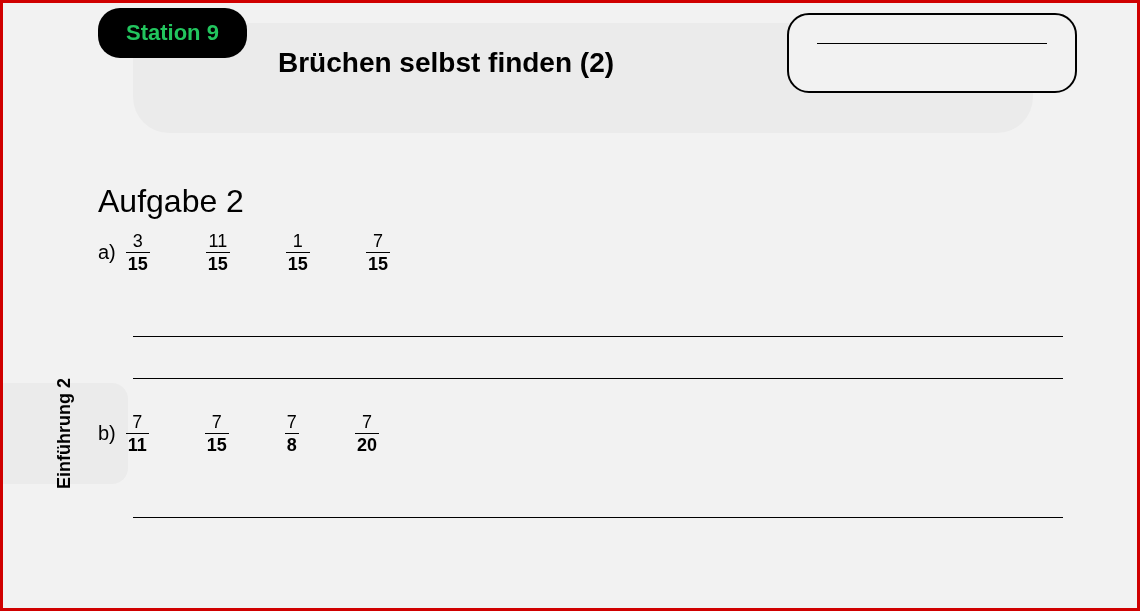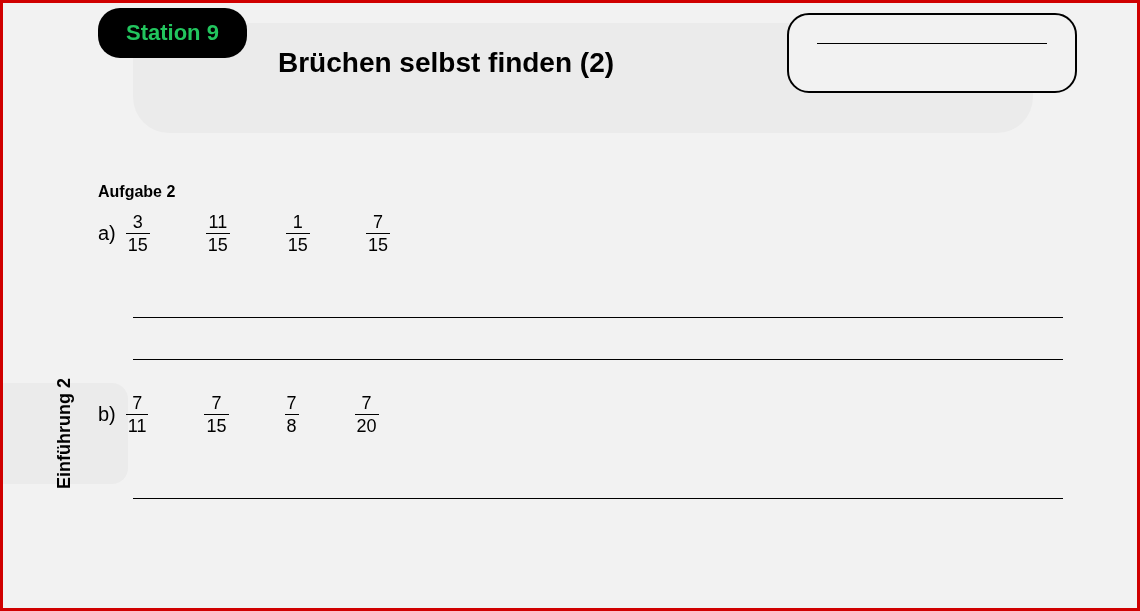--- a/index.html
+++ b/index.html
@@ -61,39 +61,39 @@
     margin: 22px auto 0;
     width: 230px;
     border-bottom: 1.5px solid #000;
   }
   .content {
     position: absolute;
     left: 95px;
     top: 170px;
     width: 1000px;
   }
-  .task-title { font-size: 16px; font-weight: 700; margin-bottom: 12px; }
+  .task-title { font-size: 32px; font-weight: 400; margin-bottom: 12px; }
   .task-desc { font-size: 20px; line-height: 1.4; margin-bottom: 24px; }
   .subtask {
     display: flex;
     align-items: center;
     font-size: 20px;
     margin-bottom: 22px;
   }
   .subtask-letter { margin-right: 10px; }
   .fracs { display: flex; gap: 56px; }
   .frac {
     display: inline-flex;
     flex-direction: column;
     align-items: center;
     font-size: 18px;
     line-height: 1;
   }
   .frac .num { padding: 0 2px 2px; }
-  .frac .den { border-top: 1.5px solid #000; padding: 2px 2px 0; }
+  .frac .den { border-top: 1.5px solid #000; padding: 2px 2px 0; font-weight: bold; }
   .answer-line {
     margin-left: 35px;
     width: 930px;
     border-bottom: 1.5px solid #000;
     height: 42px;
   }
   .side-tab {
     position: absolute;
     left: -2px;
     top: 370px;

